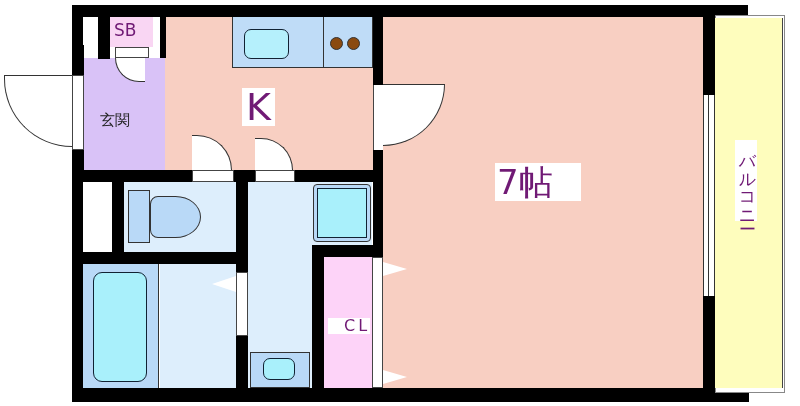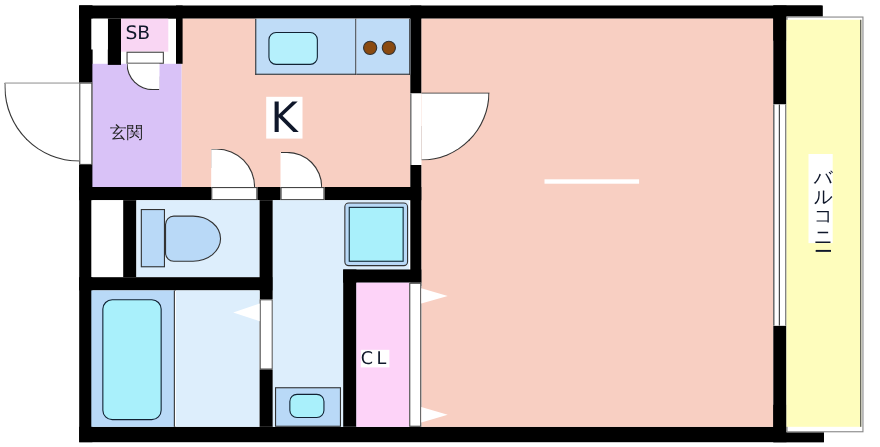--- a/index.html
+++ b/index.html
@@ -1,38 +1,39 @@
 <!DOCTYPE html>
 <html><head>
   <meta charset="utf-8">
   <style>
     html, body { margin:0; padding:0; background:#ffffff; }
     body { width:800px; height:406px; position:relative; overflow:hidden; font-family:"DejaVu Sans", sans-serif; }
     .abs { position:absolute; box-sizing:border-box; }
     .wall { background:#000; }
-    .lbl { background:#fff; color:#0f172a; white-space:nowrap; line-height:1; }
+    .lbl { background:#fff; color:#701a75; white-space:nowrap; line-height:1; }
   </style>
 </head>
 <body>
 
 <div class="abs wall" style="left:72px;top:5px;width:676px;height:12px;"></div>
 <div class="abs wall" style="left:72px;top:5px;width:12px;height:397px;"></div>
 <div class="abs wall" style="left:72px;top:388px;width:677px;height:14px;"></div>
 
 <div class="abs" style="left:383px;top:17px;width:320px;height:371px;background:#f8cfc2;"></div>
 <div class="abs wall" style="left:703px;top:5px;width:12px;height:90px;"></div>
 <div class="abs wall" style="left:703px;top:5px;width:44px;height:32px;"></div>
 <div class="abs wall" style="left:703px;top:296px;width:12px;height:106px;"></div>
 <div class="abs wall" style="left:703px;top:368px;width:46px;height:34px;"></div>
 
 <div class="abs" style="left:703px;top:95px;width:12px;height:201px;border-left:1px solid #333;border-right:1px solid #333;background:#fff;">
   <div class="abs" style="left:4px;top:0;width:1px;height:100%;background:#333;"></div>
 </div>
 
 <div class="abs lbl" style="left:495px;top:163px;width:86px;font-size:34px;padding:2px 0 2px 2px;line-height:34px;">
+  <div>7帖</div>
 </div>
 
 <div class="abs" style="left:715px;top:15px;width:70px;height:378px;border:1px solid #888;background:#fff;"></div>
 <div class="abs" style="left:715px;top:18px;width:68px;height:370px;background:#fefdbd;border-right:1px solid #444;"></div>
 <div class="abs lbl" style="left:735px;top:140px;width:22px;font-size:17px;writing-mode:vertical-rl;background:#fff;padding:2px 1px;">バルコニー</div>
 
 <div class="abs" style="left:165px;top:17px;width:208px;height:153px;background:#f8cfc2;"></div>
 <div class="abs wall" style="left:373px;top:5px;width:10px;height:80px;"></div>
 <div class="abs wall" style="left:373px;top:150px;width:10px;height:110px;"></div>
 <div class="abs" style="left:373px;top:85px;width:10px;height:65px;background:#fff;border-left:1px solid #444;"></div>
@@ -87,13 +88,13 @@
 <div class="abs" style="left:317px;top:188px;width:50px;height:50px;background:#a9f0fb;border:1px solid #123;"></div>
 <div class="abs" style="left:250px;top:352px;width:60px;height:36px;background:#b9d9f7;border:1px solid #333;"></div>
 <div class="abs" style="left:263px;top:358px;width:32px;height:22px;background:#a9f0fb;border:1px solid #123;border-radius:7px;"></div>
 
 <div class="abs wall" style="left:312px;top:245px;width:71px;height:12px;"></div>
 <div class="abs wall" style="left:312px;top:245px;width:12px;height:143px;"></div>
 <div class="abs" style="left:324px;top:257px;width:48px;height:131px;background:#fdd3f8;"></div>
 <div class="abs" style="left:372px;top:257px;width:11px;height:131px;background:#fff;border:1px solid #444;"></div>
 <div class="abs" style="left:383px;top:262px;width:0;height:0;border-top:7px solid transparent;border-bottom:7px solid transparent;border-left:24px solid #fff;"></div>
 <div class="abs" style="left:383px;top:370px;width:0;height:0;border-top:7px solid transparent;border-bottom:7px solid transparent;border-left:24px solid #fff;"></div>
-<div class="abs lbl" style="left:328px;top:318px;font-size:16px;letter-spacing:3px;">CL</div>
+<div class="abs lbl" style="left:328px;top:318px;font-size:16px;letter-spacing:3px;padding-left:16px;">CL</div>
 
 </body></html>

